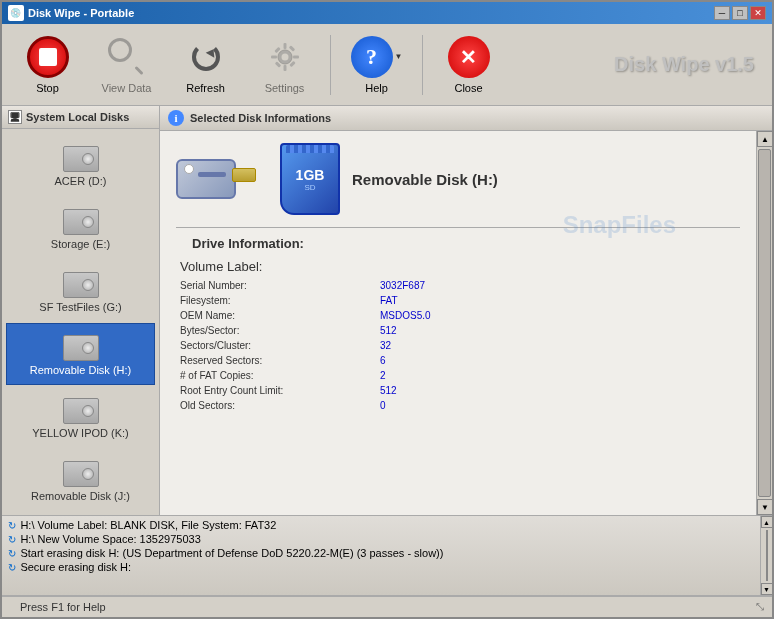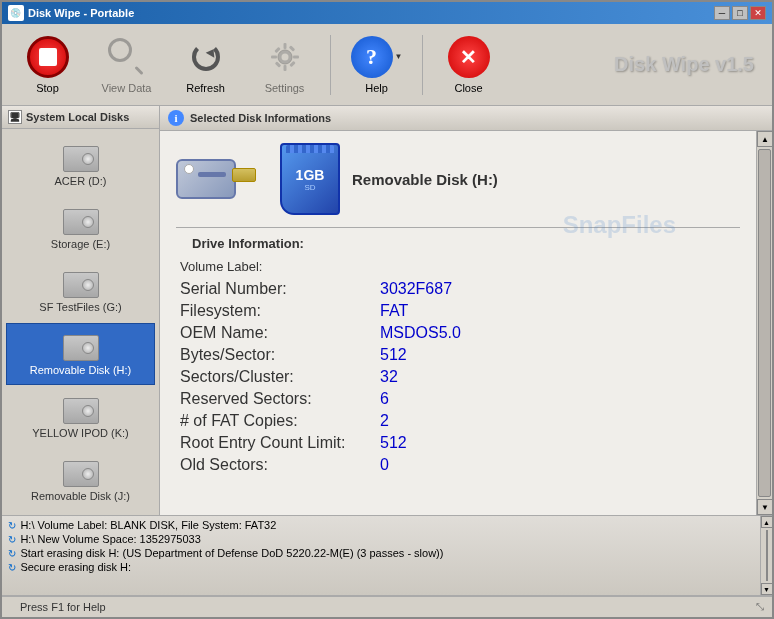--- a/index.html
+++ b/index.html
@@ -363,21 +363,21 @@
       color: #333;
       margin-bottom: 8px;
       padding-left: 16px;
     }
     .info-table {
       width: 100%;
       border-collapse: collapse;
     }
     .info-table tr td {
       padding: 2px 4px;
-      font-size: 16px;
+      font-size: 10px;
       vertical-align: top;
     }
     .info-table tr td:first-child {
       color: #333;
       width: 200px;
     }
     .info-table tr td:last-child {
       color: #0000cc;
     }
     .subsection-title {

